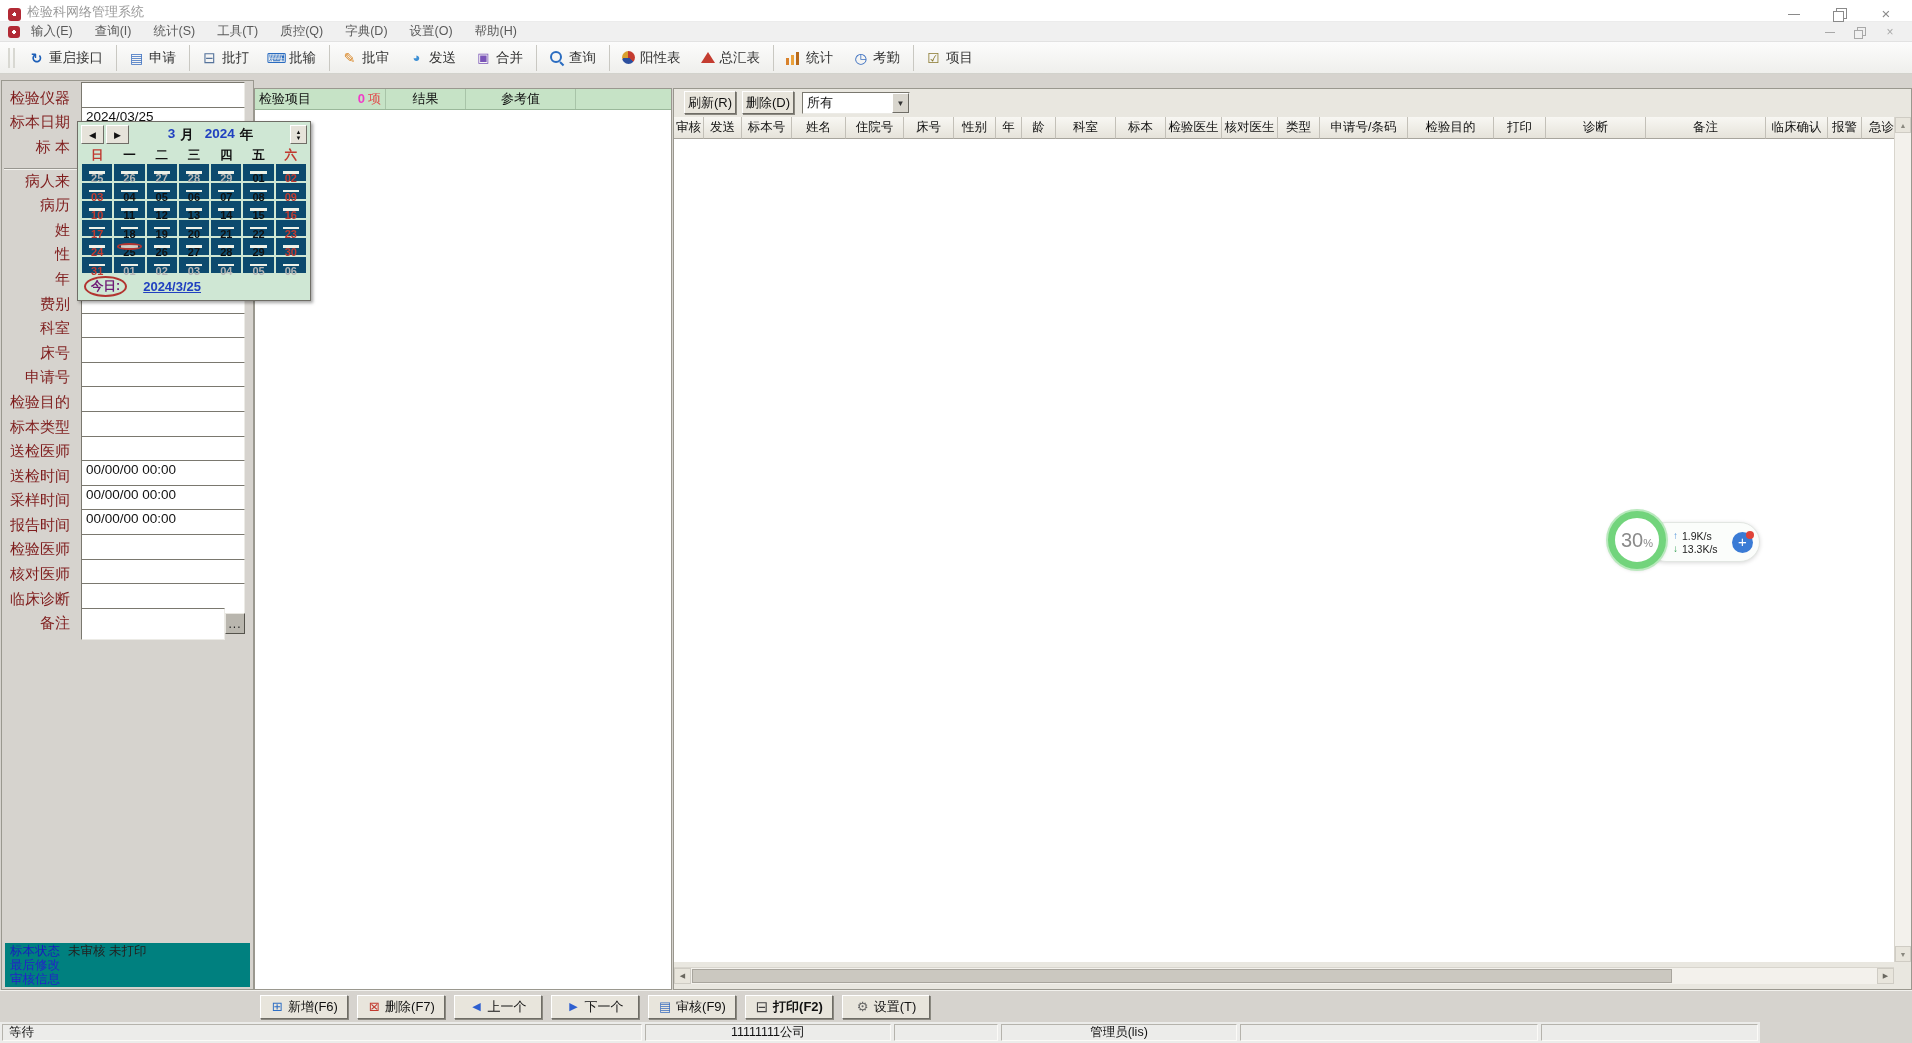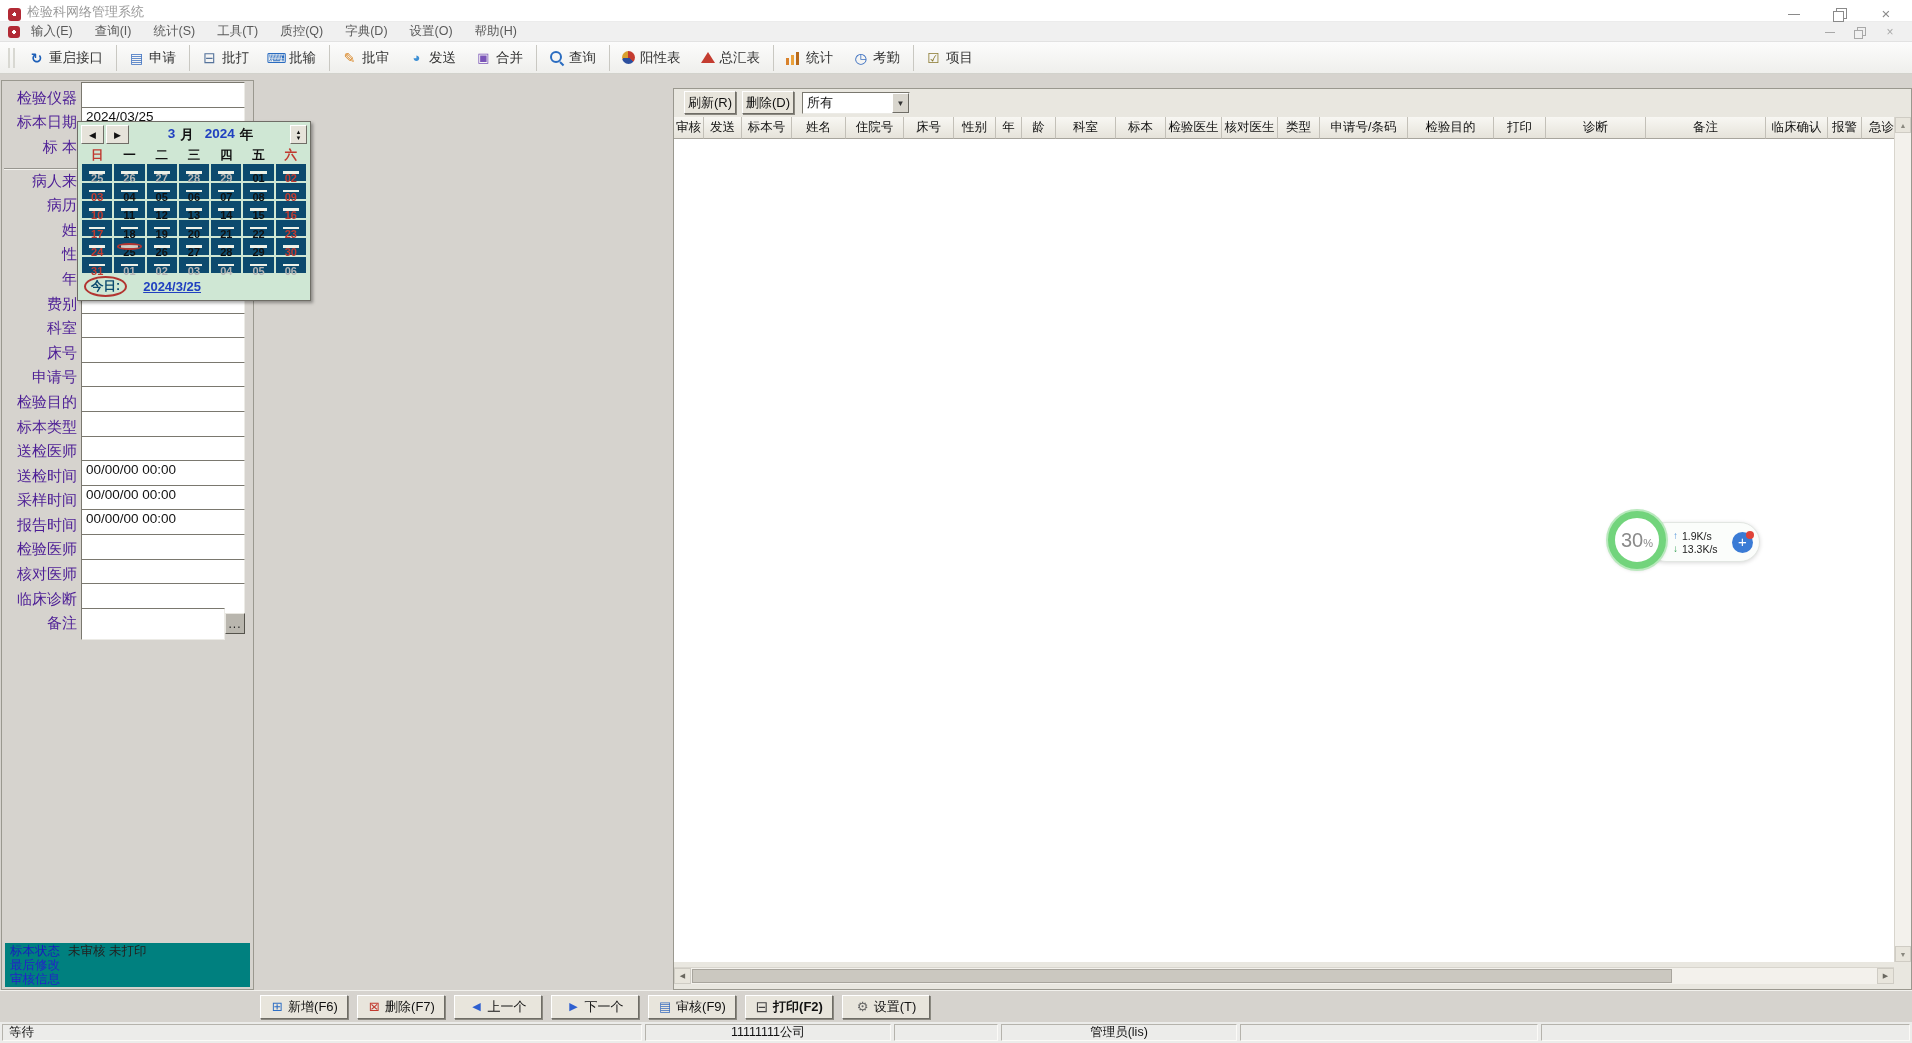--- a/index.html
+++ b/index.html
@@ -63,21 +63,21 @@
   .ic-prev::before { content:"◀"; color:#2e5fd0; font-size:11px; }
   .ic-next::before { content:"▶"; color:#2e5fd0; font-size:11px; }
   .ic-review::before { content:"▤"; color:#3b6fc0; }
   .ic-print::before { content:"⊟"; color:#444; font-size:15px; }
   .ic-settings::before { content:"⚙"; color:#666; }
 
   
   .left-panel { position:absolute; left:1px; top:80px; width:253px; height:910px;
     background:#d6d3ce; border:1px solid #9a988f; padding-top:5px; }
   .form-row { display:flex; align-items:center; height:24.6px; padding-right:8px; }
-  .flabel { width:79px; flex:none; text-align:right; padding-right:4px; color:#4c1d95; font-size:15px; white-space:pre; }
+  .flabel { width:79px; flex:none; text-align:right; padding-right:11px; color:#7f1d1d; font-size:15px; white-space:pre; }
   .finput { flex:1; height:32px; background:#fff; border:1px solid; border-color:#7a786f #ecebe6 #ecebe6 #7a786f;
     font-size:13.5px; color:#111; padding:1px 4px; overflow:hidden; white-space:nowrap; }
   .ellipsis-btn { display:none; }
   .form-row.has-btn .ellipsis-btn { display:flex; align-items:center; justify-content:center; flex:none;
     width:20px; height:21px; background:#b9b6ae; border:1px solid; border-color:#e8e6e0 #55534c #55534c #e8e6e0;
     font-size:12px; color:#222; letter-spacing:1px; }
   .form-divider { height:9px; margin:0 2px; border-bottom:1px solid #989690; box-shadow:0 1px 0 #f2f1ed; }
 
   .specimen-box { position:absolute; left:3px; right:3px; bottom:2px; height:44px; background:#00807f;
     padding:1px 5px; font-size:12.5px; line-height:14px; }
@@ -100,21 +100,21 @@
   .cal-wd.red { color:#c03a30; }
   .cal-grid { margin-top:1px; }
   .cal-cell { height:16.5px; background:#edf1e8; border:7px solid #0c4a6e; text-align:center;
     font-size:11px; font-weight:bold; color:#111; line-height:14px; }
   .cal-cell.dim { color:#b5b5b5; }
   .cal-cell.red { color:#c03a30; }
   .cal-cell.sel { background:#cdcac2; position:relative; }
   .cal-cell.sel::after { content:""; position:absolute; left:-4px; right:-4px; top:-2px; bottom:-2px;
     border:2px solid #b23430; border-radius:50%; }
   .cal-footer { height:24px; display:flex; align-items:center; padding:2px 6px 0; }
-  .today-label { font-size:12.5px; font-weight:bold; color:#0c4a6e; border:2px solid #b23430; border-radius:50%; padding:0 5px; }
+  .today-label { font-size:12.5px; font-weight:bold; color:#701a75; border:2px solid #b23430; border-radius:50%; padding:0 5px; }
   .today-date { margin-left:16px; font-size:13px; font-weight:bold; color:#2040c0; text-decoration:underline; }
 
   
   .mid-panel { position:absolute; left:254px; top:88px; width:418px; height:902px; background:#fff; border:1px solid #9a988f; }
   .mid-header { height:21px; display:flex; background:#c6e3c6; border-bottom:1px solid #9ab89a; font-size:13px; color:#111; }
   .mh-seg { border-right:1px solid #a8c4a8; display:flex; align-items:center; padding:0 4px; overflow:hidden; }
   .mh-items { width:131px; justify-content:space-between; }
   .mh-result { width:80px; justify-content:center; }
   .mh-ref { width:110px; justify-content:center; }
   .mh-fill { flex:1; border-right:none; }
@@ -149,21 +149,21 @@
   
   .bottom-bar { position:absolute; left:0; top:990px; width:1912px; height:32px; background:#d6d3ce;
     border-top:1px solid #f2f1ed; display:flex; align-items:center; gap:9px; padding-left:260px; }
   .bbtn { height:24px; width:88px; background:#e8e5dc; border:1px solid; border-color:#fff #6f6d66 #6f6d66 #fff;
     box-shadow:1px 1px 0 #8a8880; display:flex; align-items:center; justify-content:center; gap:4px; font-size:13px; color:#111;
     font-family:"Liberation Sans","DejaVu Sans",sans-serif; }
   .bbtn.bold .blabel { font-weight:bold; }
   .bicon { display:inline-flex; align-items:center; justify-content:center; width:14px; height:14px; font-size:13px; }
 
   
-  .statusbar { position:absolute; left:0; top:1022px; width:1912px; height:21px; background:#ececea;
+  .statusbar { position:absolute; left:0; top:1022px; width:1760px; height:21px; background:#ececea;
     display:flex; gap:3px; padding:2px 2px; }
   .sbar-cell { height:17px; background:#ececea; border:1px solid; border-color:#b5b3ac #fbfaf7 #fbfaf7 #b5b3ac;
     font-size:12.5px; color:#111; display:flex; align-items:center; justify-content:center; overflow:hidden; white-space:nowrap; flex:none; }
   .sbar-cell.left { justify-content:flex-start; padding-left:6px; }
   .sbar-cell.grow { flex:1; }
 
   
   .widget { position:absolute; left:1608px; top:511px; z-index:20; }
   .w-pill { position:absolute; left:38px; top:11px; width:114px; height:40px; background:#fbfdfb;
     border:1px solid #e2e6e2; border-radius:20px; box-shadow:0 1px 4px rgba(0,0,0,.15);
@@ -505,20 +505,32 @@
         <span class="cal-cell dim">04</span>
         <span class="cal-cell dim">05</span>
         <span class="cal-cell dim">06</span>
       </div>
     <div class="cal-footer">
       <span class="today-label">今日:</span>
       <span class="today-date">2024/3/25</span>
     </div>
   </div>
 
+  <div class="mid-panel">
+    <div class="mid-header">
+      <span class="mh-seg mh-items">
+        <span>检验项目</span>
+        <span><span class="count-num">0</span><span class="count-unit">项</span></span>
+      </span>
+      <span class="mh-seg mh-result">结果</span>
+      <span class="mh-seg mh-ref">参考值</span>
+      <span class="mh-seg mh-fill"></span>
+    </div>
+    <div style="height:100%;"></div>
+  </div>
 
   <div class="right-panel">
     <div class="rp-controls">
       <span class="rbtn rbtn-refresh">刷新(R)</span>
       <span class="rbtn rbtn-delete">删除(D)</span>
       <span class="dropdown">
         <span class="dd-value">所有</span>
         <span class="dd-btn">▼</span>
       </span>
     </div>

